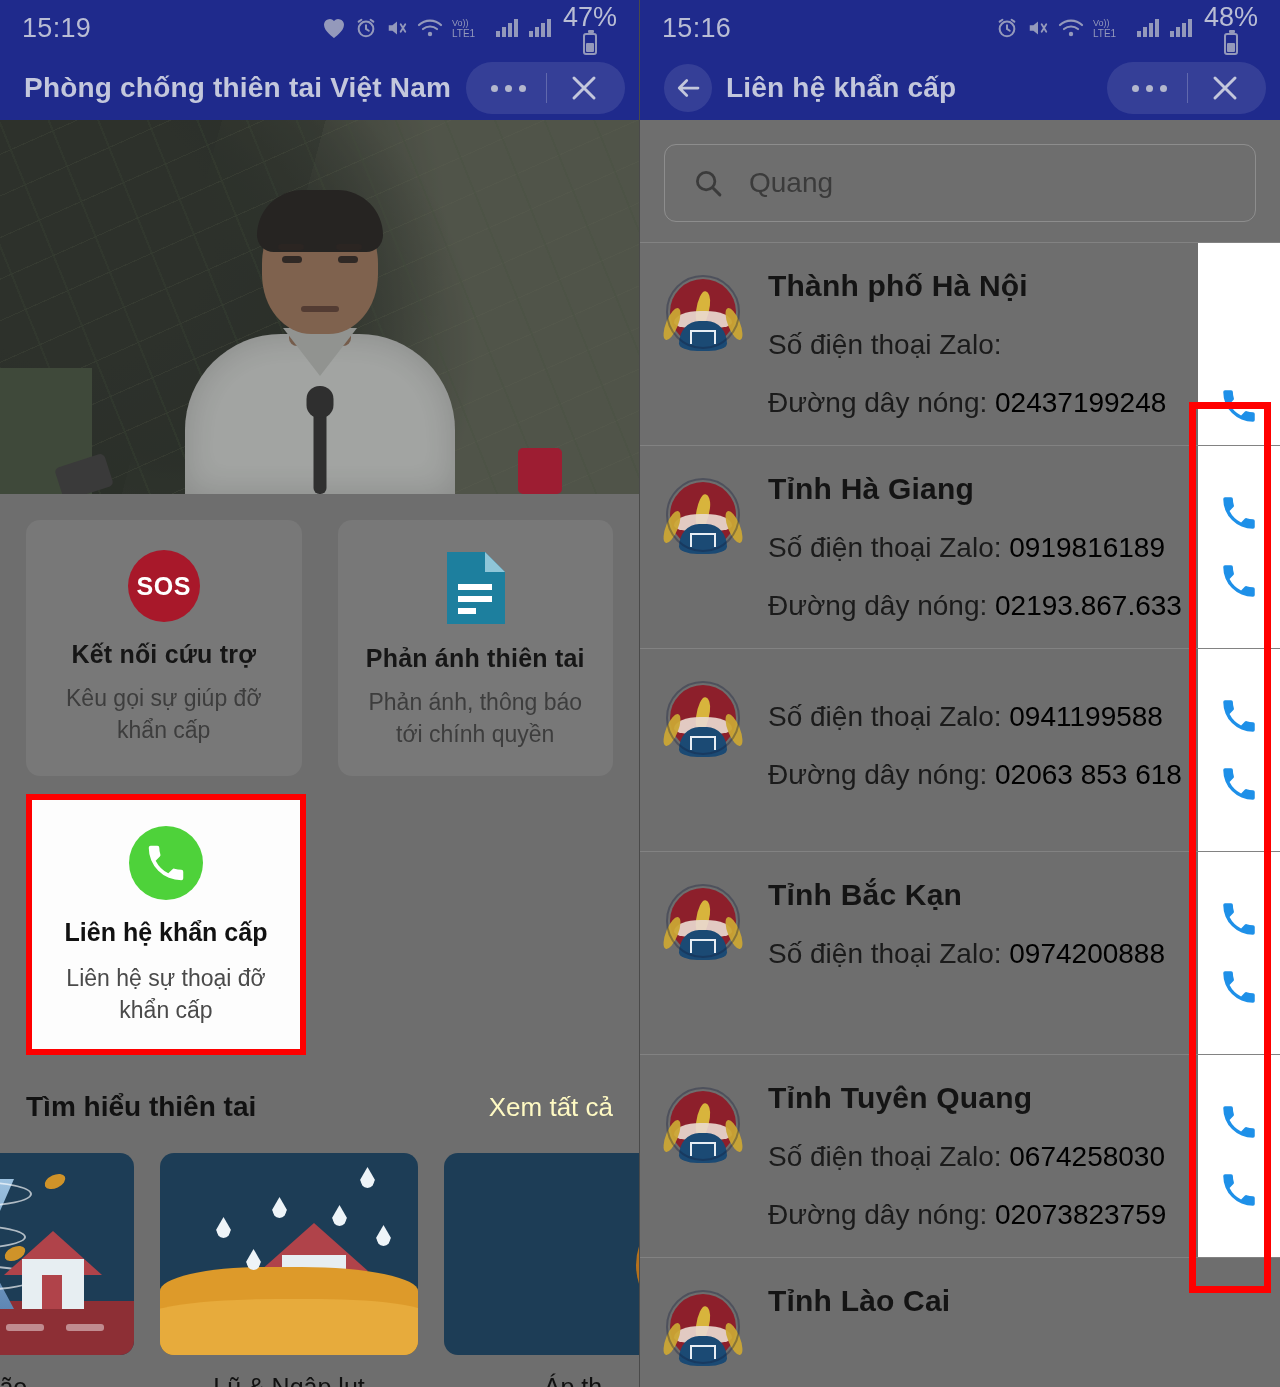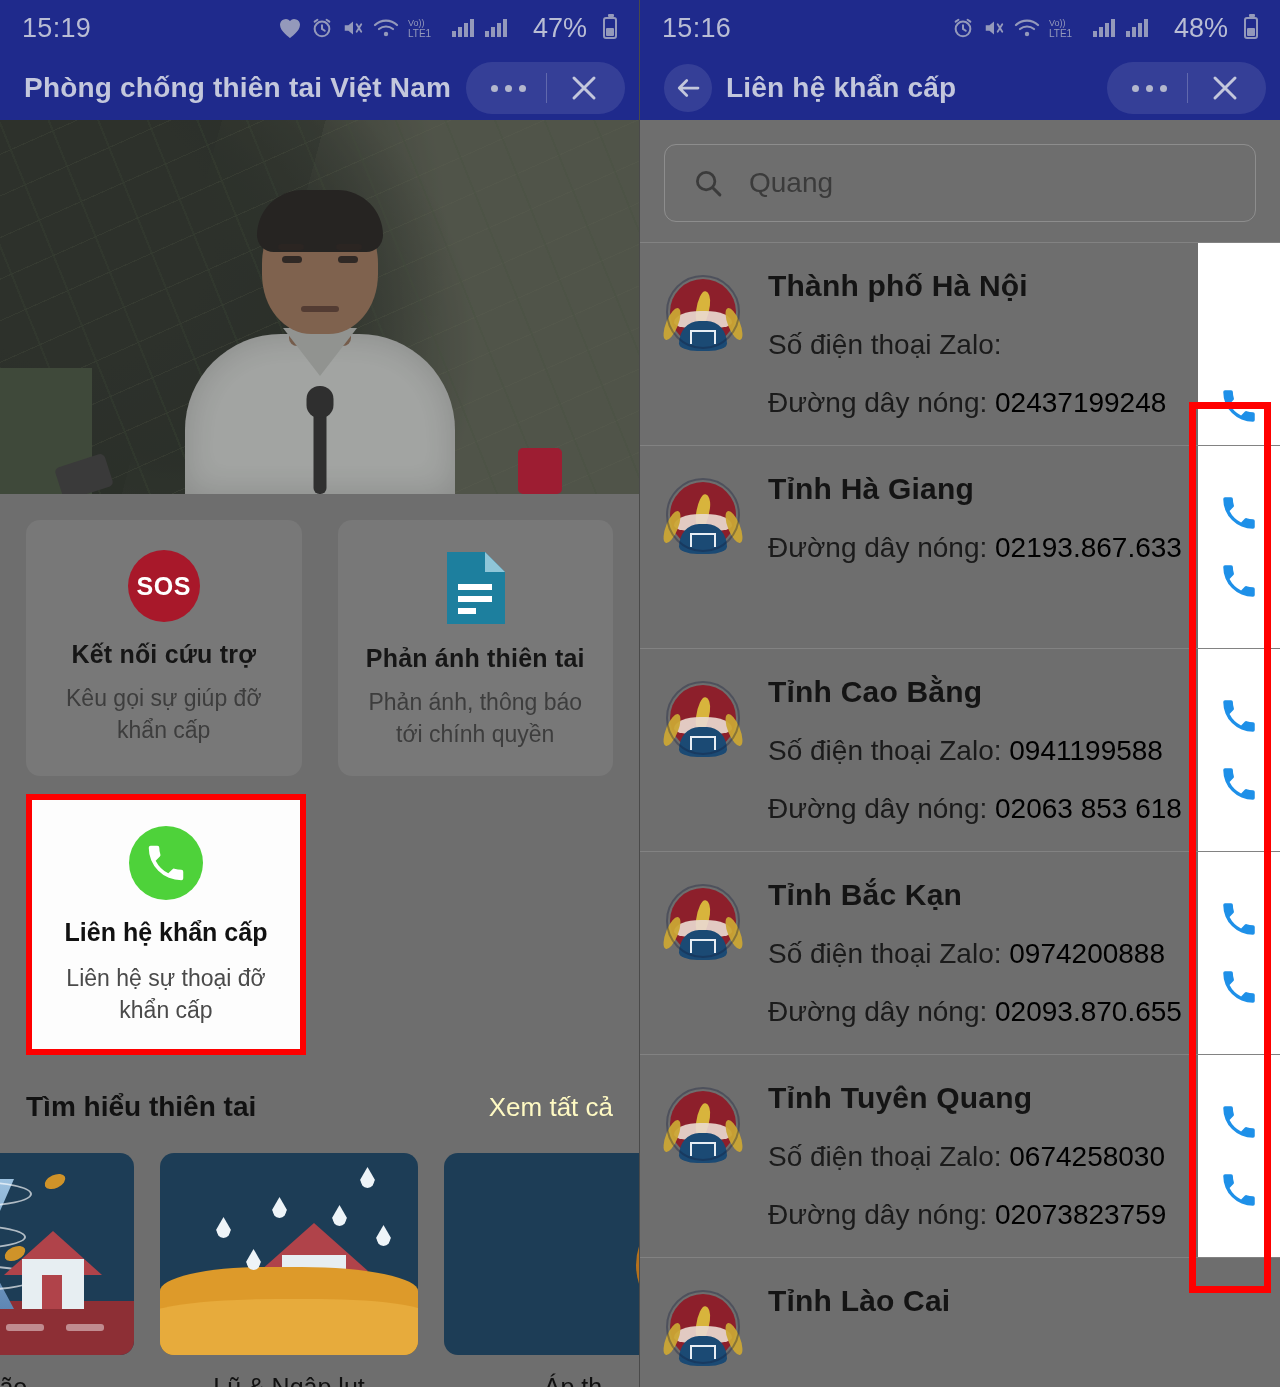--- a/index.html
+++ b/index.html
@@ -12,21 +12,21 @@
   .panel.left  { border-right:1px solid #4a4a4a; }
 
   
   .statusbar{
     height:56px; background:#1f2a8c; display:flex; align-items:center;
     padding:0 22px; position:relative; z-index:5;
   }
   .status-time{ color:#b9bdd4; font-size:27px; letter-spacing:.3px; }
   .status-icons{ margin-left:auto; display:flex; align-items:center; gap:9px; color:#9499bb; }
   .si{ display:block; }
-  .status-batt{ color:#b9bdd4; font-size:27px; margin-left:16px; display:flex; align-items:center; gap:16px;}
+  .status-batt{ color:#b9bdd4; font-size:27px; margin-left:2px; display:flex; align-items:center; gap:0;flex-direction:column;}
   .battery{ width:14px; height:22px; border:2px solid #9499bb; border-radius:3px; position:relative; }
   .battery:before{content:""; position:absolute; top:-5px; left:3px; width:6px;height:3px;background:#9499bb;border-radius:1px;}
   .battery:after{content:""; position:absolute; bottom:1px; left:1px; right:1px; height:45%; background:#9499bb; border-radius:1px;}
 
   
   .appbar{
     height:64px; background:#1f2a8c; display:flex; align-items:center;
     padding:0 14px 0 24px; position:relative; z-index:5;
   }
   .appbar-title{ color:#c3c7dc; font-size:28px; font-weight:bold; letter-spacing:.2px; white-space:nowrap;}
@@ -493,20 +493,24 @@
               <div class="vn"></div>
               <div class="hands"></div>
             <div class="wheat l"></div>
               <div class="wheat r"></div>
               <div class="wave"></div>
               <div class="ring"></div>
           </div>
           <div class="c-info">
             <div class="c-name">Tỉnh Hà Giang</div>
             <div class="c-line">
+              <span>Số điện thoại Zalo:</span>
+              <span class="c-num">0919816189</span>
+            </div>
+            <div class="c-line">
               <span>Đường dây nóng:</span>
               <span class="c-num">02193.867.633</span>
             </div>
           </div>
           <div class="callcol">
             <svg width="42" height="42" viewBox="0 0 24 24">
                 <path fill="#1e90e8" d="M6.6 10.8a15.1 15.1 0 0 0 6.6 6.6l2.2-2.2a1 1 0 0 1 1-.25 11.4 11.4 0 0 0 3.6.58 1 1 0 0 1 1 1V20a1 1 0 0 1-1 1A17 17 0 0 1 3 4a1 1 0 0 1 1-1h3.5a1 1 0 0 1 1 1 11.4 11.4 0 0 0 .57 3.6 1 1 0 0 1-.25 1z"></path>
               </svg>
             <svg width="42" height="42" viewBox="0 0 24 24">
                 <path fill="#1e90e8" d="M6.6 10.8a15.1 15.1 0 0 0 6.6 6.6l2.2-2.2a1 1 0 0 1 1-.25 11.4 11.4 0 0 0 3.6.58 1 1 0 0 1 1 1V20a1 1 0 0 1-1 1A17 17 0 0 1 3 4a1 1 0 0 1 1-1h3.5a1 1 0 0 1 1 1 11.4 11.4 0 0 0 .57 3.6 1 1 0 0 1-.25 1z"></path>
@@ -518,21 +522,20 @@
           <div class="emblem">
             <div class="disc"></div>
               <div class="vn"></div>
               <div class="hands"></div>
             <div class="wheat l"></div>
               <div class="wheat r"></div>
               <div class="wave"></div>
               <div class="ring"></div>
           </div>
           <div class="c-info">
-            <div class="c-name">Tỉnh Cao Bằng</div>
             <div class="c-line">
               <span>Số điện thoại Zalo:</span>
               <span class="c-num">0941199588</span>
             </div>
             <div class="c-line">
               <span>Đường dây nóng:</span>
               <span class="c-num">02063 853 618</span>
             </div>
           </div>
           <div class="callcol">
@@ -554,24 +557,20 @@
               <div class="wheat r"></div>
               <div class="wave"></div>
               <div class="ring"></div>
           </div>
           <div class="c-info">
             <div class="c-name">Tỉnh Bắc Kạn</div>
             <div class="c-line">
               <span>Số điện thoại Zalo:</span>
               <span class="c-num">0974200888</span>
             </div>
-            <div class="c-line">
-              <span>Đường dây nóng:</span>
-              <span class="c-num">02093.870.655</span>
-            </div>
           </div>
           <div class="callcol">
             <svg width="42" height="42" viewBox="0 0 24 24">
                 <path fill="#1e90e8" d="M6.6 10.8a15.1 15.1 0 0 0 6.6 6.6l2.2-2.2a1 1 0 0 1 1-.25 11.4 11.4 0 0 0 3.6.58 1 1 0 0 1 1 1V20a1 1 0 0 1-1 1A17 17 0 0 1 3 4a1 1 0 0 1 1-1h3.5a1 1 0 0 1 1 1 11.4 11.4 0 0 0 .57 3.6 1 1 0 0 1-.25 1z"></path>
               </svg>
             <svg width="42" height="42" viewBox="0 0 24 24">
                 <path fill="#1e90e8" d="M6.6 10.8a15.1 15.1 0 0 0 6.6 6.6l2.2-2.2a1 1 0 0 1 1-.25 11.4 11.4 0 0 0 3.6.58 1 1 0 0 1 1 1V20a1 1 0 0 1-1 1A17 17 0 0 1 3 4a1 1 0 0 1 1-1h3.5a1 1 0 0 1 1 1 11.4 11.4 0 0 0 .57 3.6 1 1 0 0 1-.25 1z"></path>
               </svg>
           </div>
         </div>

